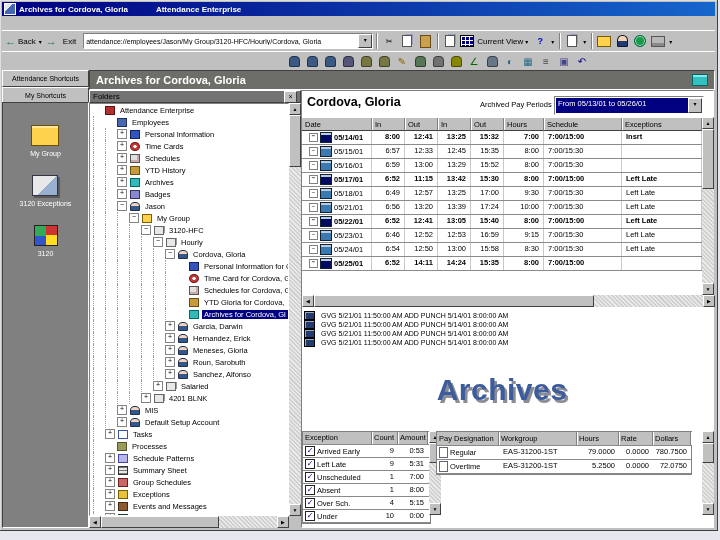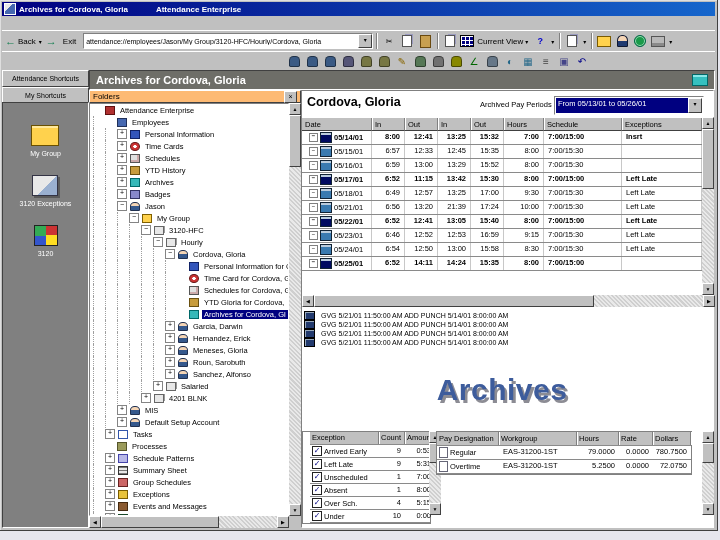--- a/index.html
+++ b/index.html
@@ -56,21 +56,21 @@
   .sc-folder{width:26px;height:19px;background:#ffd24d;border:1px solid #6a5000;box-shadow:inset 0 2px 0 #ffe89a;}
   .sc-exceptions{width:24px;height:19px;background:linear-gradient(135deg,#e8e8e8 55%,#9ab0d0 55%);border:1px solid #334;box-shadow:2px 2px 0 #5a5a5a;}
   .sc-3120{width:22px;height:19px;border:1px solid #222;background:conic-gradient(#cc3333 0 25%,#ffdd22 0 50%,#3355cc 0 75%,#33aa55 0);}
   
   .phead{position:absolute;left:87px;top:0;right:0;height:20px;background:#6e6e68;color:#fff;
          font-size:11px;font-weight:bold;display:flex;align-items:center;padding-left:6px;
          border:1px solid;border-color:#404040 #fff #fff #404040;box-sizing:border-box;}
   .phfolder{margin-left:auto;margin-right:6px;width:14px;height:10px;background:#35c0c0;border:1px solid #006868;box-shadow:inset 0 2px 0 #8ae8e8;}
   
   .treepanel{position:absolute;left:87px;top:20px;width:212px;bottom:0;background:#c0c0c0;}
-  .treetitle{height:13px;display:flex;align-items:center;font-size:8px;padding:0 3px;background:#fdba74;
+  .treetitle{height:13px;display:flex;align-items:center;font-size:8px;padding:0 3px;background:#737373;
              border:1px solid;border-color:#fff #404040 #404040 #fff;box-sizing:border-box;}
   .closebtn{margin-left:auto;width:11px;height:10px;line-height:9px;text-align:center;font-size:7px;
             border:1px solid;border-color:#fff #404040 #404040 #fff;background:#c0c0c0;}
   .treebody{position:absolute;left:0;top:13px;right:12px;bottom:12px;background:#fff;overflow:hidden;
             border:1px solid;border-color:#808080 #fff #fff #808080;padding-left:3px;}
   .trow{display:flex;align-items:center;height:12px;white-space:nowrap;font-size:7.5px;}
   .ind{width:11px;align-self:stretch;border-left:1px dotted #9f9f9f;flex:none;}
   .exp{width:8px;height:8px;flex:none;background:#fff;border:1px solid #848484;font-size:7px;line-height:6px;text-align:center;margin-right:2px;color:#000;}
   .noexp{width:11px;flex:none;}
   .ti{width:10px;height:9px;flex:none;margin:0 3px 0 1px;box-sizing:border-box;}
@@ -132,21 +132,21 @@
   
   .events{position:absolute;left:2px;top:220px;width:385px;font-size:7px;}
   .evrow{display:flex;align-items:center;height:9px;white-space:nowrap;}
   .evicon{width:9px;height:7px;flex:none;background:#223a6e;border:1px solid #000;box-shadow:inset 1px 1px 0 #9ab;margin-right:6px;}
   
   .wm{position:absolute;left:0;top:282px;width:400px;text-align:center;font-size:30px;font-weight:bold;
       color:#3d5c9c;text-shadow:2.5px 2.5px 0 #8c8c94;letter-spacing:0.5px;}
   
   .btable{position:absolute;top:340px;font-size:7.5px;background:#fff;border:1px solid #808080;}
   .exc{left:0;width:127px;}
-  .excrow{display:grid;grid-template-columns:69px 26px 30px;height:12px;align-items:center;border-bottom:1px solid #8a8a8a;margin-left:7px;}
+  .excrow{display:grid;grid-template-columns:69px 26px 30px;height:12px;align-items:center;border-bottom:1px solid #8a8a8a;}
   .exchead{background:#c0c0c0;}
   .exchead .hc{border-right:1px solid #808080;box-shadow:1px 0 0 #fff;padding-left:2px;height:12px;line-height:12px;box-sizing:border-box;}
   .excrow .c{height:12px;line-height:11px;box-sizing:border-box;overflow:hidden;}
   .chk{width:8px;height:8px;flex:none;border:1px solid #222;background:#fff;color:#000080;font-size:8px;line-height:7px;text-align:center;margin:0 2px;}
   .exclabel{display:flex;align-items:center;white-space:nowrap;}
   .pay{left:134px;width:254px;}
   .payrow{display:grid;grid-template-columns:62px 78px 42px 34px 38px;height:13px;align-items:center;border-bottom:1px solid #8a8a8a;}
   .payhead{background:#c0c0c0;}
   .payhead .hc{border-right:1px solid #808080;box-shadow:1px 0 0 #fff;padding-left:2px;height:13px;line-height:13px;box-sizing:border-box;}
   .payrow .c{height:13px;line-height:12px;box-sizing:border-box;white-space:nowrap;overflow:hidden;}
@@ -702,21 +702,21 @@
                 <span class="c txt">Left Late</span>
               </div>
               <div class="tcrow">
                 <span class="c date">
                   <span class="mbox">−</span>
                   <span class="cal"></span>
                   <span>05/21/01</span>
                 </span>
                 <span class="c num">6:56</span>
                 <span class="c num">13:20</span>
-                <span class="c num">21:39</span>
+                <span class="c num">13:39</span>
                 <span class="c num">17:24</span>
                 <span class="c num">10:00</span>
                 <span class="c txt">7:00/15:30</span>
                 <span class="c txt">Left Late</span>
               </div>
               <div class="tcrow trow-marked">
                 <span class="c date">
                   <span class="mbox">−</span>
                   <span class="cal"></span>
                   <span>05/22/01</span>

